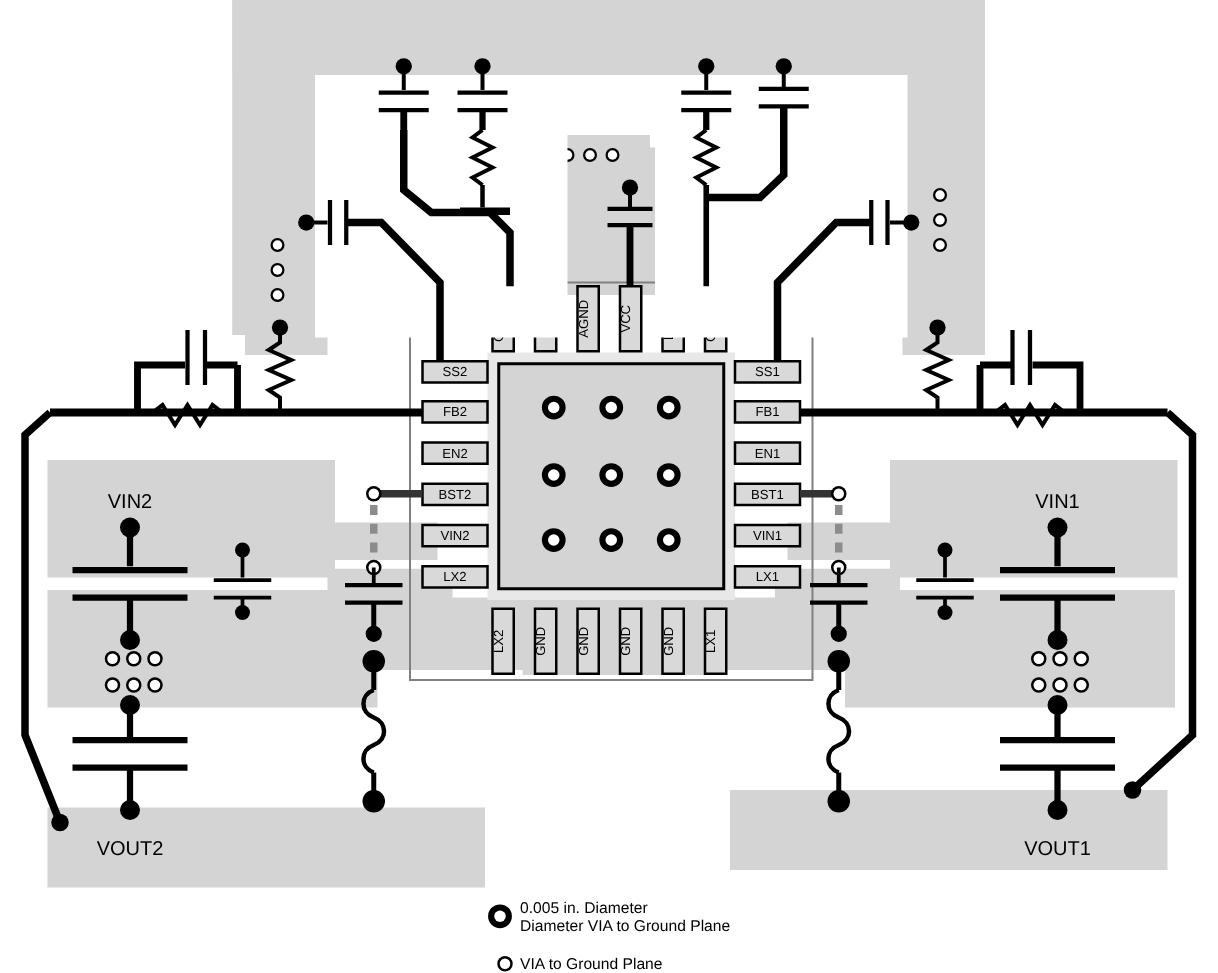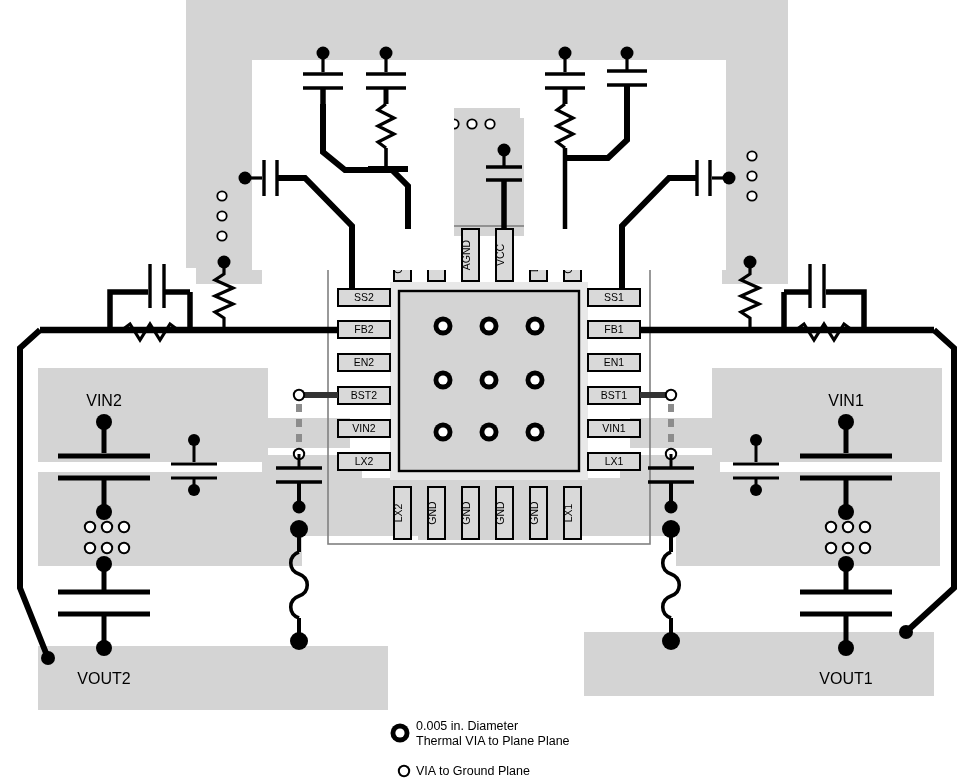--- a/index.html
+++ b/index.html
@@ -433,17 +433,17 @@
   <text class="net-label" x="846" y="684" text-anchor="middle">VOUT1</text>
 
   <g>
     <use href="#thermalvia" x="400" y="733"></use>
     <use href="#plainvia" x="404" y="771"></use>
   </g>
 </svg>
 
 <div class="legend-text" style="left:416px; top:719px;">
   <span>0.005 in. Diameter</span><br>
-  <span>Thermal VIA to Plane Plane</span>
+  <span>Diameter VIA to Ground Plane</span>
 </div>
 <div class="legend-text" style="left:416px; top:764px;">VIA to Ground Plane</div>
 
 </div>
 
 </body></html>

